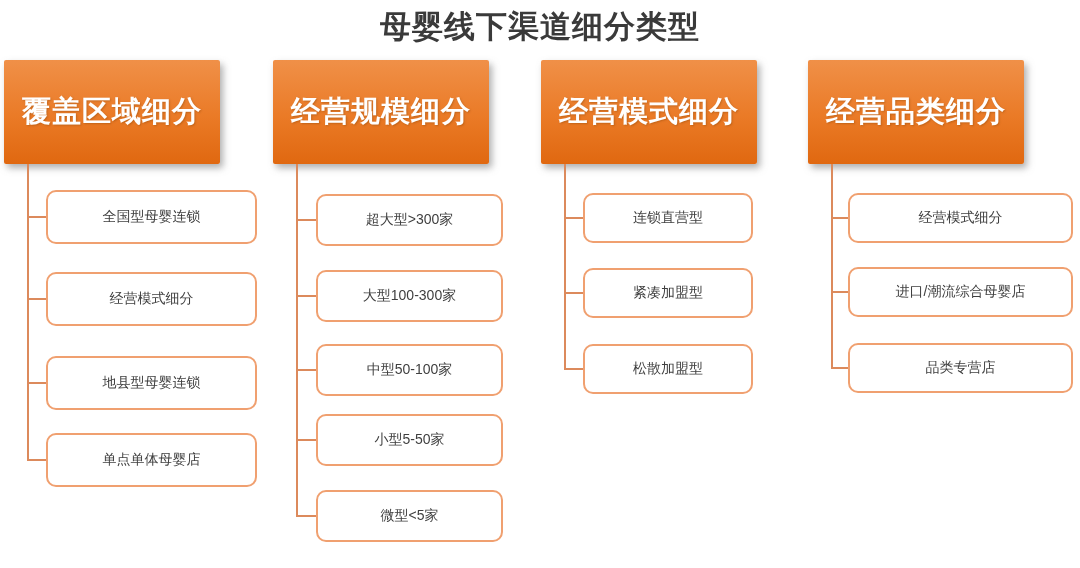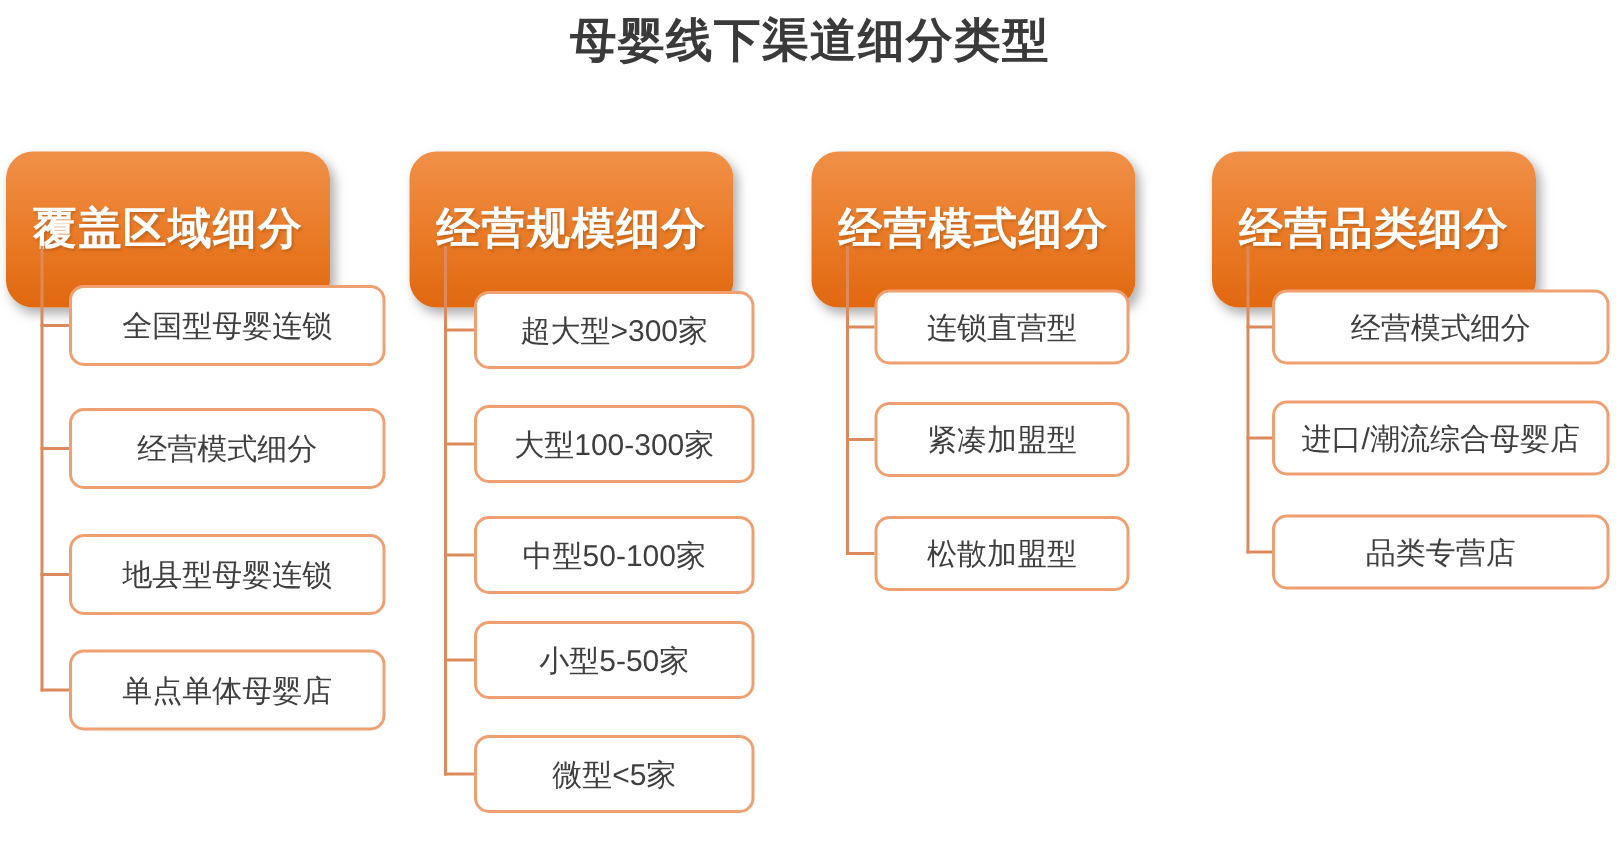--- a/index.html
+++ b/index.html
@@ -34,32 +34,31 @@
   .col2 { left: 273px; }
   .col3 { left: 541px; }
   .col4 { left: 808px; }
 
   .header-node {
     position: absolute;
     top: 0;
     left: 0;
     width: 216px;
     height: 104px;
-    border-radius: 18px;
+    border-radius: 2px;
     background: linear-gradient(180deg, #f09048 0%, #ea7a26 55%, #e06810 100%);
     box-shadow: 3px 4px 7px rgba(110, 110, 110, 0.55);
     display: flex;
     align-items: center;
     justify-content: center;
     color: #ffffff;
     font-size: 29px;
     font-weight: bold;
     letter-spacing: 1px;
     text-shadow: 1px 1px 2px rgba(120, 60, 0, 0.35);
-    margin-top: 41px;
   }
   .vline {
     position: absolute;
     left: 23px;
     top: 104px;
     width: 2px;
     background: #dc8a5c;
   }
   .col1 .vline { height: 297px; }
   .col2 .vline { height: 353px; }
@@ -79,21 +78,21 @@
 
   .leaf-node {
     position: absolute;
     box-sizing: border-box;
     background: #ffffff;
     border: 2px solid #f0a070;
     border-radius: 10px;
     display: flex;
     align-items: center;
     justify-content: center;
-    font-size: 20px;
+    font-size: 14px;
     color: #3f3f3f;
     white-space: nowrap;
     padding: 0 2px;
   }
   .col1 .leaf-node { left: 42px; width: 211px; height: 54px; }
   .col2 .leaf-node { left: 43px; width: 187px; height: 52px; }
   .col3 .leaf-node { left: 42px; width: 170px; height: 50px; }
   .col4 .leaf-node { left: 40px; width: 225px; height: 50px; }
 
   

